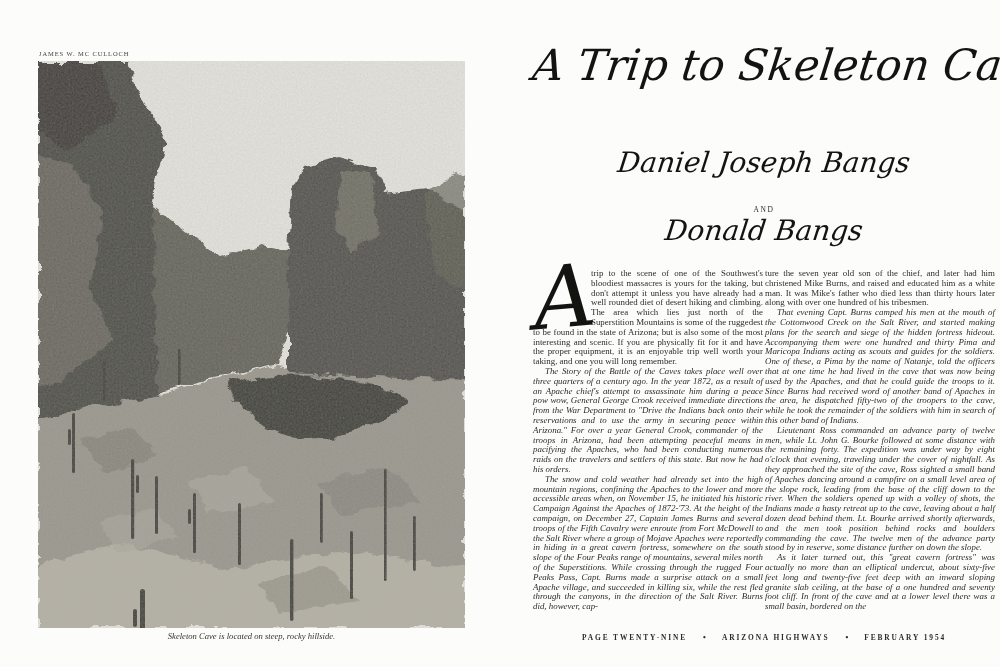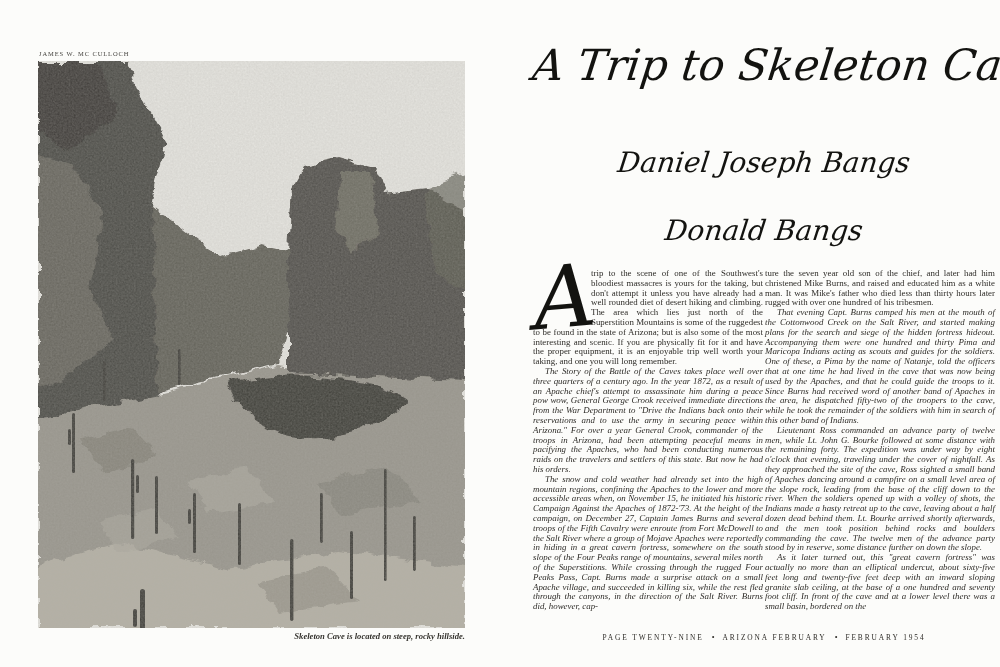--- a/index.html
+++ b/index.html
@@ -2,22 +2,22 @@
 <html><head>
 <meta charset="utf-8">
 <style>
   html,body{margin:0;padding:0;background:#e0e0dd;}
   .page{position:relative;width:1000px;height:667px;background:#fcfcfa;overflow:hidden;
         font-family:"Liberation Serif",serif;color:#2e2c28;}
   .photo-credit{position:absolute;left:39px;top:50px;font-size:6.5px;letter-spacing:.9px;
         color:#45433f;}
   .photo-wrap{position:absolute;left:38px;top:61px;width:427px;height:567px;background:#e9e8e3;}
   .photo-wrap svg{display:block;width:100%;height:100%;}
-  .caption{position:absolute;left:38px;top:631px;width:427px;text-align:right;
-        font-style:italic;font-size:8.6px;color:#36342f;font-weight:bold;}
+  .caption{position:absolute;left:38px;top:631px;width:427px;text-align:center;
+        font-style:italic;font-size:8.6px;color:#36342f;}
   .right-pane{position:absolute;left:533px;top:0;width:462px;height:667px;}
   .script{font-family:"DejaVu Serif",serif;font-style:italic;color:#131310;white-space:nowrap;}
   .title{position:absolute;top:40px;width:100%;text-align:center;font-size:43px;
         transform:skewX(-7deg);}
   .small-caps-label{position:absolute;width:100%;text-align:center;font-size:7.5px;
         letter-spacing:1.6px;color:#2e2c28;}
   .by-label{top:136px;}
   .and-label{top:205px;}
   .author1{position:absolute;top:146px;width:100%;text-align:center;font-size:28px;
         transform:skewX(-7deg);}
@@ -26,22 +26,22 @@
   .col{position:absolute;top:269px;width:230px;font-size:8.9px;line-height:9.8px;
         text-align:justify;color:#2e2c28;}
   .col-left{left:533px;}
   .col-right{left:765px;}
   .para{margin:0;}
   .para.indent{text-indent:12px;font-style:italic;}
   .dropcap{float:left;width:58px;height:57px;font-family:"DejaVu Serif",serif;
         font-style:italic;font-size:86px;line-height:57px;transform:rotate(-5deg);
         color:#131310;}
   .footer{position:absolute;left:533px;top:633px;width:462px;display:flex;
-        justify-content:center;align-items:center;gap:8px;font-size:7.4px;
-        letter-spacing:1.9px;color:#2e2c28;white-space:nowrap;}
+        justify-content:center;align-items:center;gap:16px;font-size:7.4px;
+        letter-spacing:1.9px;color:#2e2c28;white-space:nowrap;font-weight:bold;}
   .footer .bullet{font-size:8px;letter-spacing:0;}
 </style>
 </head>
 <body>
 
 <div class="page">
 
   <div class="photo-credit">JAMES W. MC CULLOCH</div>
 
   <div class="photo-wrap">
@@ -106,37 +106,38 @@
 
       <rect x="0" y="0" width="427" height="567" filter="url(#grain)" opacity="0.45"></rect>
     </svg>
   </div>
 
   <div class="caption">Skeleton Cave is located on steep, rocky hillside.</div>
 
   <div class="right-pane">
     <div class="title script">A Trip to Skeleton Cave</div>
     <div class="author1 script">Daniel Joseph Bangs</div>
+    <div class="small-caps-label and-label">AND</div>
     <div class="author2 script">Donald Bangs</div>
   </div>
 
   <div class="col col-left">
     <p class="para"><span class="dropcap">A</span><span>trip to the scene of one of the Southwest's bloodiest massacres is yours for the taking, but don't attempt it unless you have already had a well rounded diet of desert hiking and climbing. The area which lies just north of the Superstition Mountains is some of the ruggedest to be found in the state of Arizona; but is also some of the most interesting and scenic. If you are physically fit for it and have the proper equipment, it is an enjoyable trip well worth your taking, and one you will long remember.</span></p>
     <p class="para indent">The Story of the Battle of the Caves takes place well over three quarters of a century ago. In the year 1872, as a result of an Apache chief's attempt to assassinate him during a peace pow wow, General George Crook received immediate directions from the War Department to "Drive the Indians back onto their reservations and to use the army in securing peace within Arizona." For over a year General Crook, commander of the troops in Arizona, had been attempting peaceful means in pacifying the Apaches, who had been conducting numerous raids on the travelers and settlers of this state. But now he had his orders.</p>
     <p class="para indent">The snow and cold weather had already set into the high mountain regions, confining the Apaches to the lower and more accessible areas when, on November 15, he initiated his historic Campaign Against the Apaches of 1872-'73. At the height of the campaign, on December 27, Captain James Burns and several troops of the Fifth Cavalry were enroute from Fort McDowell to the Salt River where a group of Mojave Apaches were reportedly in hiding in a great cavern fortress, somewhere on the south slope of the Four Peaks range of mountains, several miles north of the Superstitions. While crossing through the rugged Four Peaks Pass, Capt. Burns made a surprise attack on a small Apache village, and succeeded in killing six, while the rest fled through the canyons, in the direction of the Salt River. Burns did, however, cap-</p>
   </div>
 
   <div class="col col-right">
-    <p class="para">ture the seven year old son of the chief, and later had him christened Mike Burns, and raised and educated him as a white man. It was Mike's father who died less than thirty hours later rugged with over one hundred of his tribesmen.</p>
+    <p class="para">ture the seven year old son of the chief, and later had him christened Mike Burns, and raised and educated him as a white man. It was Mike's father who died less than thirty hours later along with over one hundred of his tribesmen.</p>
     <p class="para indent">That evening Capt. Burns camped his men at the mouth of the Cottonwood Creek on the Salt River, and started making plans for the search and siege of the hidden fortress hideout. Accompanying them were one hundred and thirty Pima and Maricopa Indians acting as scouts and guides for the soldiers. One of these, a Pima by the name of Natanje, told the officers that at one time he had lived in the cave that was now being used by the Apaches, and that he could guide the troops to it. Since Burns had received word of another band of Apaches in the area, he dispatched fifty-two of the troopers to the cave, while he took the remainder of the soldiers with him in search of this other band of Indians.</p>
     <p class="para indent">Lieutenant Ross commanded an advance party of twelve men, while Lt. John G. Bourke followed at some distance with the remaining forty. The expedition was under way by eight o'clock that evening, traveling under the cover of nightfall. As they approached the site of the cave, Ross sighted a small band of Apaches dancing around a campfire on a small level area of the slope rock, leading from the base of the cliff down to the river. When the soldiers opened up with a volley of shots, the Indians made a hasty retreat up to the cave, leaving about a half dozen dead behind them. Lt. Bourke arrived shortly afterwards, and the men took position behind rocks and boulders commanding the cave. The twelve men of the advance party stood by in reserve, some distance further on down the slope.</p>
     <p class="para indent">As it later turned out, this "great cavern fortress" was actually no more than an elliptical undercut, about sixty-five feet long and twenty-five feet deep with an inward sloping granite slab ceiling, at the base of a one hundred and seventy foot cliff. In front of the cave and at a lower level there was a small basin, bordered on the</p>
   </div>
 
   <div class="footer">
     <span>PAGE TWENTY-NINE</span>
     <span class="bullet">•</span>
-    <span>ARIZONA FEBRUARY</span>
+    <span>ARIZONA HIGHWAYS</span>
     <span class="bullet">•</span>
     <span>FEBRUARY 1954</span>
   </div>
 
 </div>
 
 </body></html>

